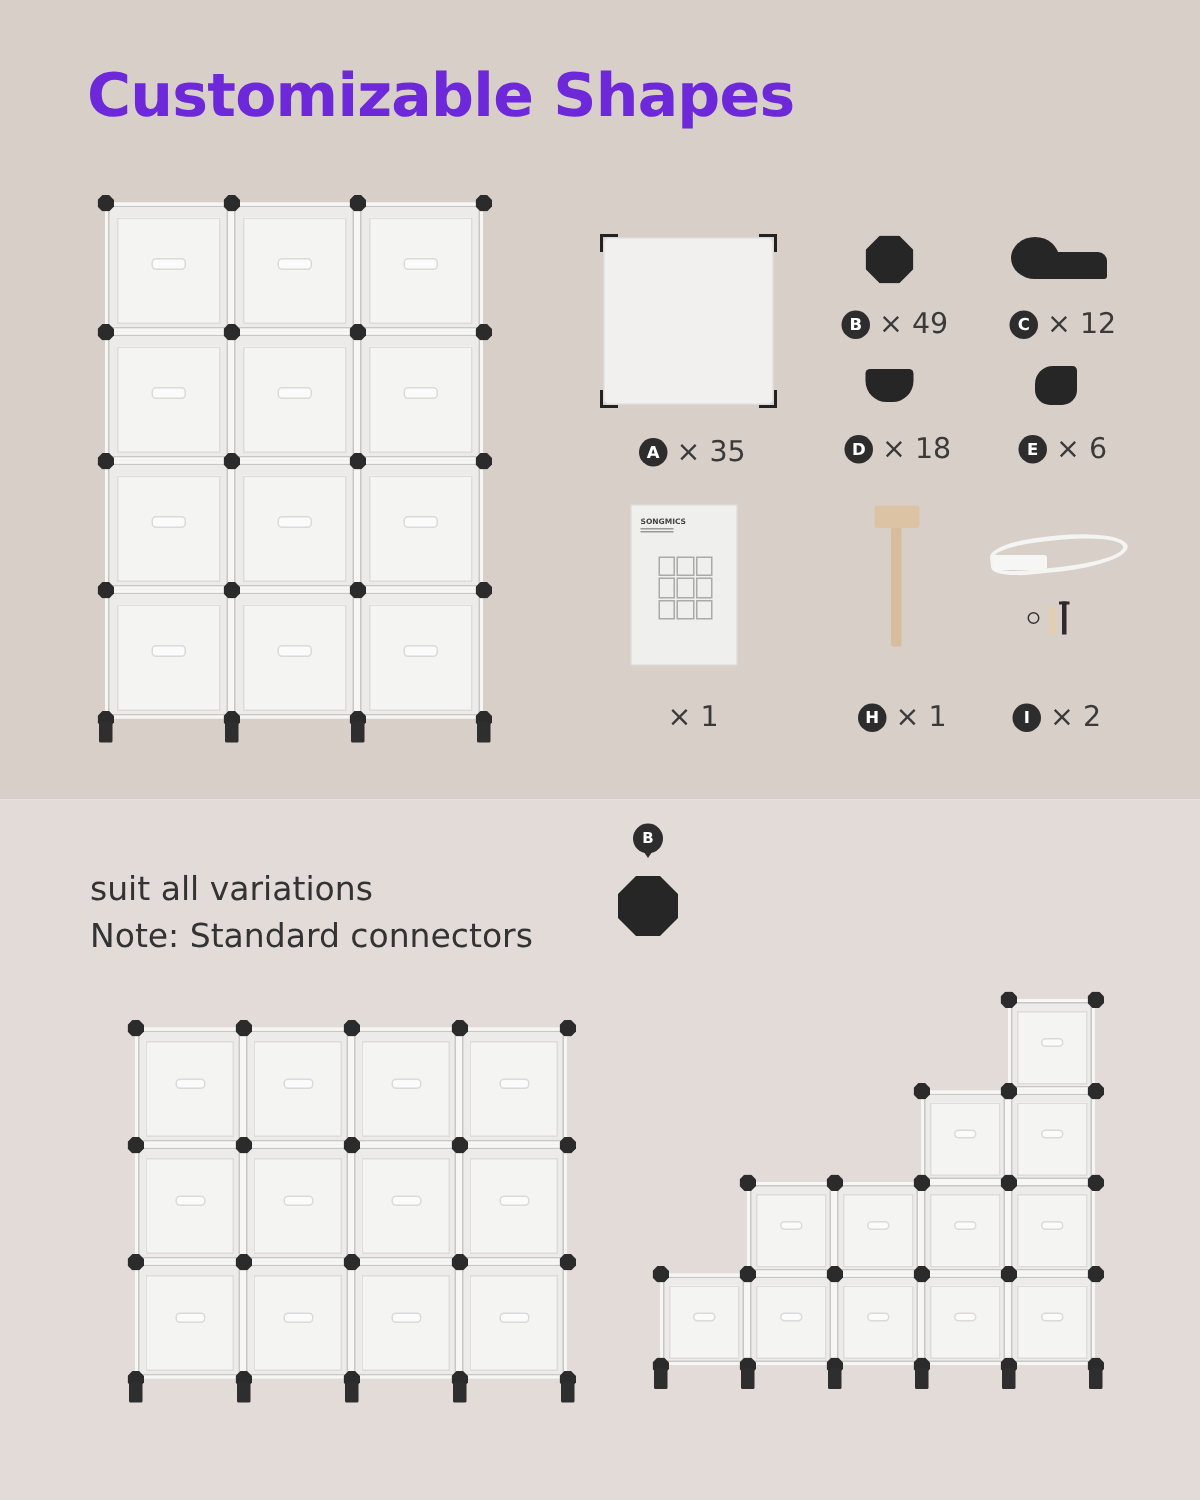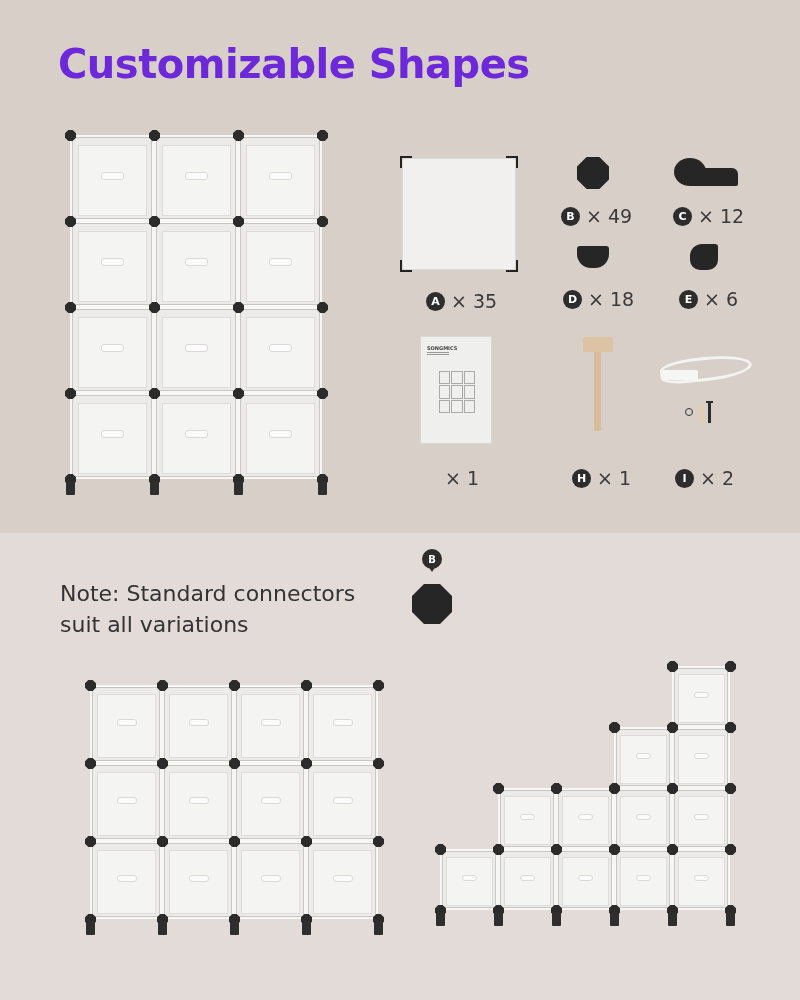--- a/index.html
+++ b/index.html
@@ -118,22 +118,22 @@
 <div class="strap-tab"></div>
 <div class="screw-ring"></div>
 <div class="anchor"></div>
 <div class="screw"></div>
 <div class="part-label" style="left:675px;top:467px">
   <span class="badge">I</span>
   <span>× 2</span>
 </div>
 
 <div class="note">
+  <div>suit all variations</div>
   <div>Note: Standard connectors</div>
-  <div>suit all variations</div>
 </div>
 <div class="pin">B</div>
 <div class="icon-dark oct" style="left:412px;top:584px;width:40px;height:40px"></div>
 
 <div class="shelf" id="shelf2"></div>
 <div class="shelf" id="shelf3"></div>
 
 <div class="cube" style="left: 70px; top: 135px; width: 84px; height: 86px;">
     <div class="drawer">
       <div class="handle"></div>

